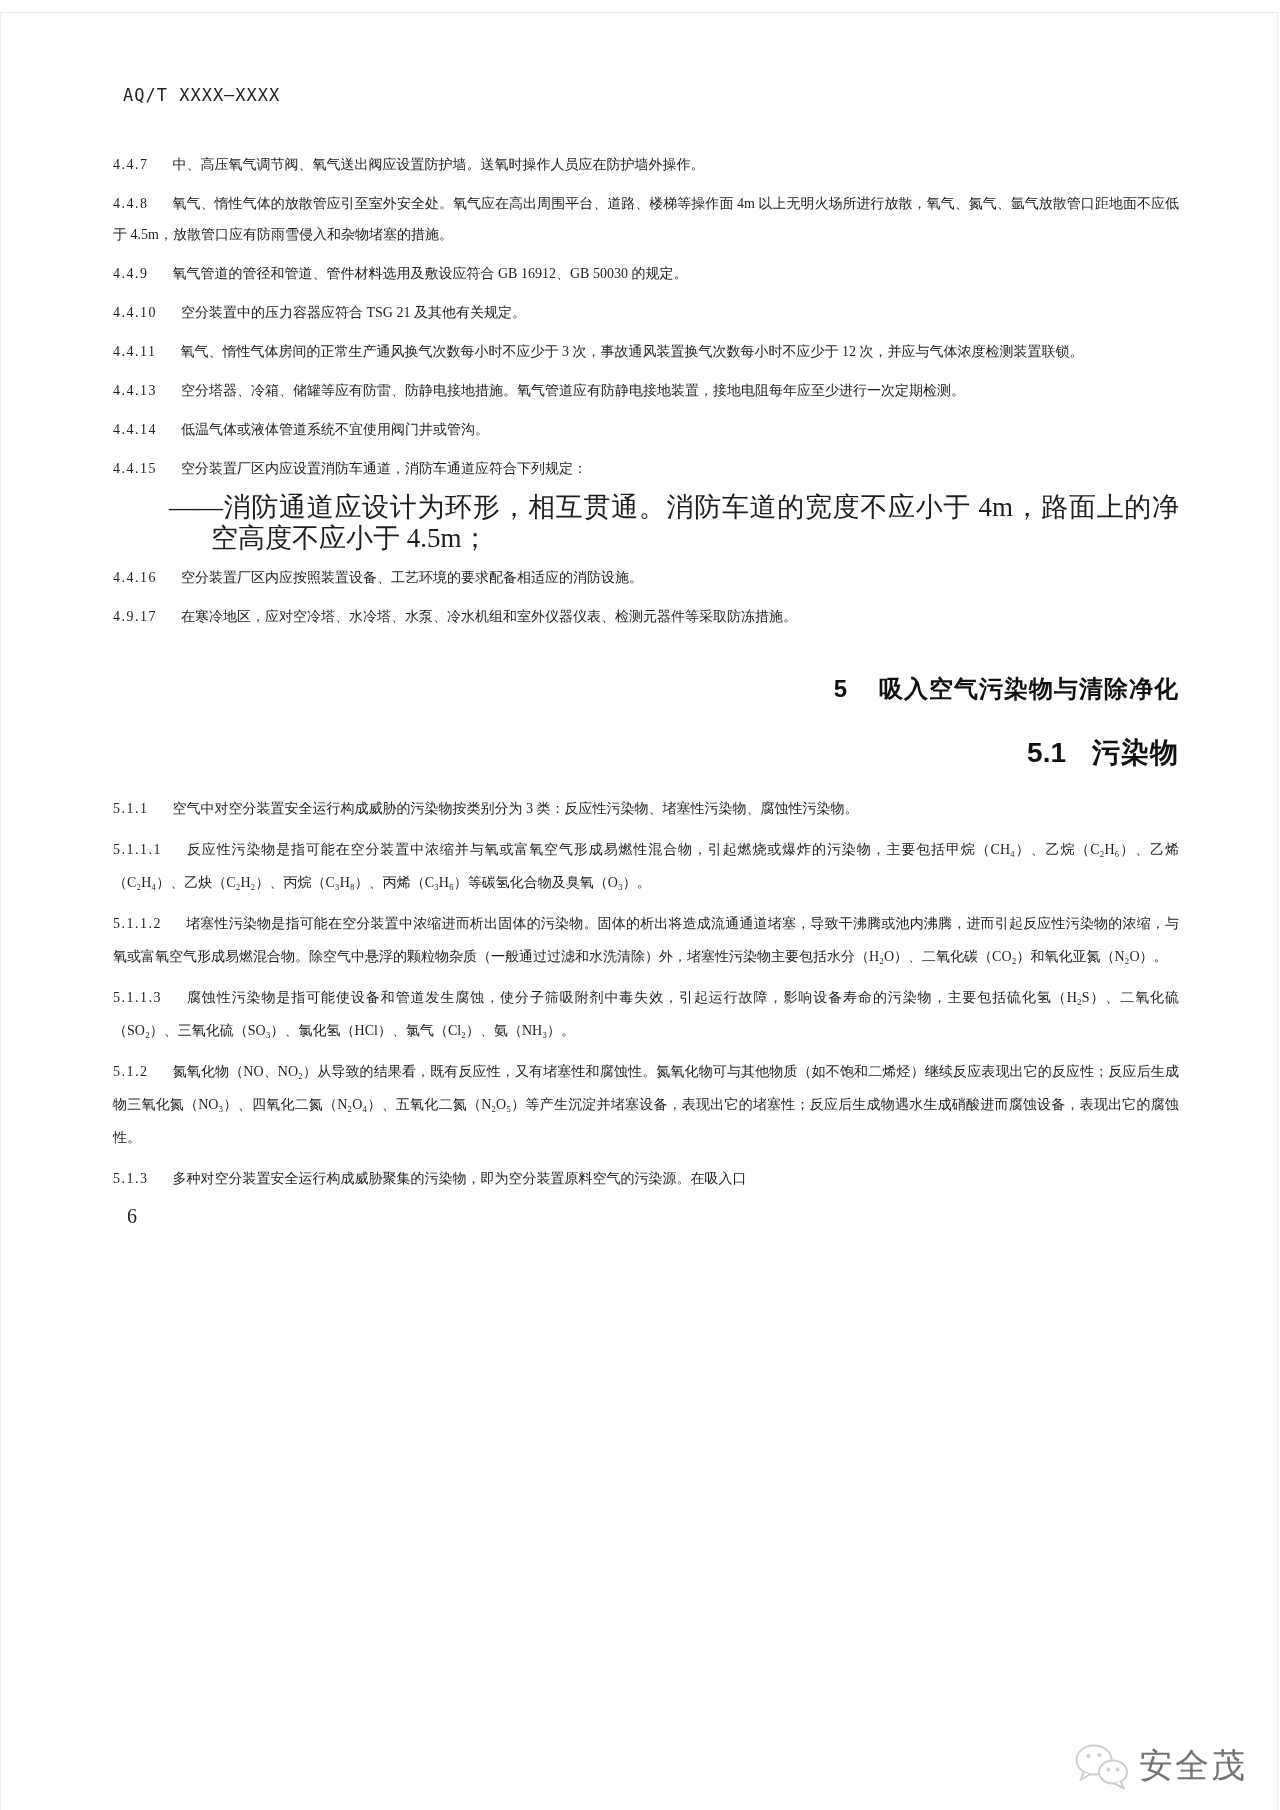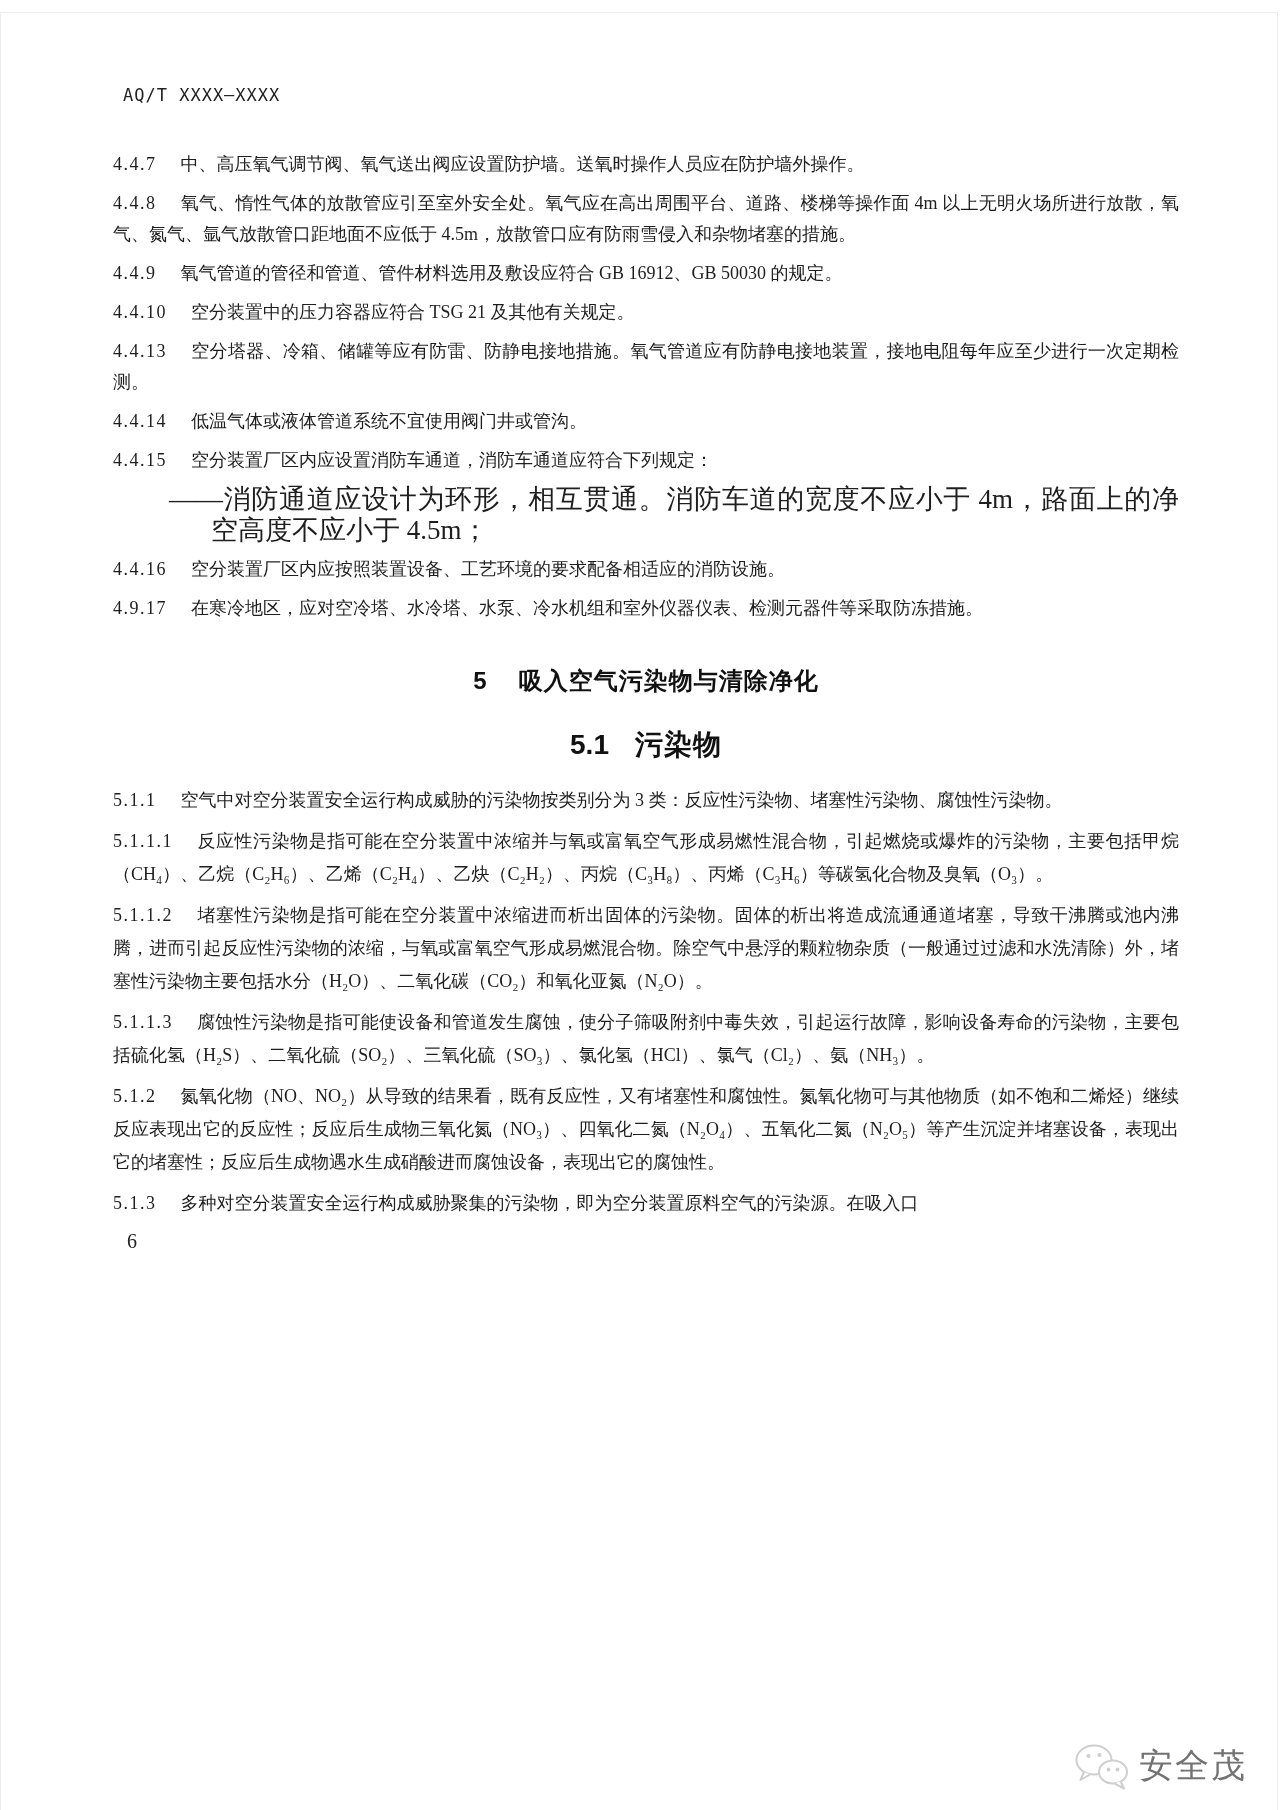--- a/index.html
+++ b/index.html
@@ -18,35 +18,35 @@
   }
   .doc-header {
     font-family: "DejaVu Sans Mono", "Liberation Mono", monospace;
     font-size: 17px;
     line-height: 20px;
     letter-spacing: 1px;
     margin: 0 0 44px 10px;
     color: #222222;
   }
   p { margin: 8px 0; text-align: justify; }
-  .clause { font-size: 18px; }
+  .clause { font-size: 14px; }
   .s4 { line-height: 31px; }
   .s5 { line-height: 33px; }
   .num { letter-spacing: 1.5px; margin-right: 24px; white-space: nowrap; }
   .dash {
     font-size: 27px;
     line-height: 31px;
     padding-left: 98px;
     text-indent: -42px;
   }
   .h1, .h2 {
     font-family: "Liberation Sans", "DejaVu Sans", sans-serif;
     font-weight: bold;
     color: #111111;
-    text-align: center;
+    text-align: right;
   }
   .h1 { font-size: 24px; line-height: 34px; letter-spacing: 1px; margin: 40px 0 0 0; }
   .h1 .num { margin-right: 32px; letter-spacing: 0; }
   .h2 { font-size: 28px; line-height: 30px; letter-spacing: 1px; margin: 32px 0 24px 0; }
   .h2 .num { margin-right: 26px; letter-spacing: 0; }
   .page-number {
     font-size: 20px;
     margin: 10px 0 0 14px;
     text-align: left;
     color: #222222;
@@ -76,20 +76,21 @@
   <div class="doc-header">AQ/T XXXX—XXXX</div>
 
   <p class="clause s4"><span class="num">4.4.7</span><span>中、高压氧气调节阀、氧气送出阀应设置防护墙。送氧时操作人员应在防护墙外操作。</span></p>
 
   <p class="clause s4"><span class="num">4.4.8</span><span>氧气、惰性气体的放散管应引至室外安全处。氧气应在高出周围平台、道路、楼梯等操作面 4m 以上无明火场所进行放散，氧气、氮气、氩气放散管口距地面不应低于 4.5m，放散管口应有防雨雪侵入和杂物堵塞的措施。</span></p>
 
   <p class="clause s4"><span class="num">4.4.9</span><span>氧气管道的管径和管道、管件材料选用及敷设应符合 GB 16912、GB 50030 的规定。</span></p>
 
   <p class="clause s4"><span class="num">4.4.10</span><span>空分装置中的压力容器应符合 TSG 21 及其他有关规定。</span></p>
 
+  <p class="clause s4"><span class="num">4.4.11</span><span>氧气、惰性气体房间的正常生产通风换气次数每小时不应少于 3 次，事故通风装置换气次数每小时不应少于 12 次，并应与气体浓度检测装置联锁。</span></p>
 
 
   <p class="clause s4"><span class="num">4.4.13</span><span>空分塔器、冷箱、储罐等应有防雷、防静电接地措施。氧气管道应有防静电接地装置，接地电阻每年应至少进行一次定期检测。</span></p>
 
   <p class="clause s4"><span class="num">4.4.14</span><span>低温气体或液体管道系统不宜使用阀门井或管沟。</span></p>
 
   <p class="clause s4"><span class="num">4.4.15</span><span>空分装置厂区内应设置消防车通道，消防车通道应符合下列规定：</span></p>
 
   <p class="dash">——消防通道应设计为环形，相互贯通。消防车道的宽度不应小于 4m，路面上的净空高度不应小于 4.5m；</p>
 

